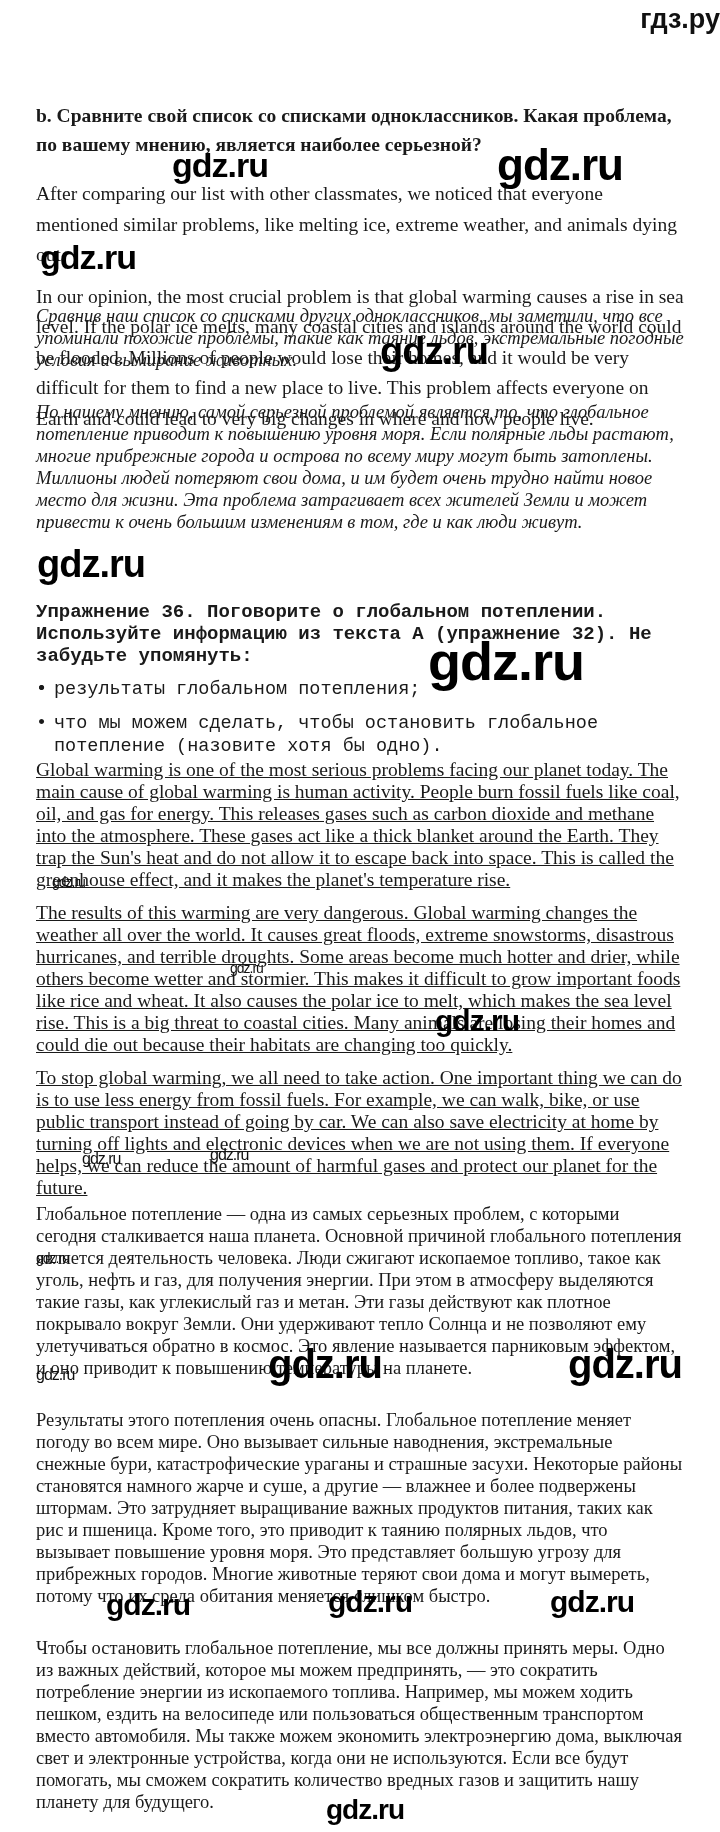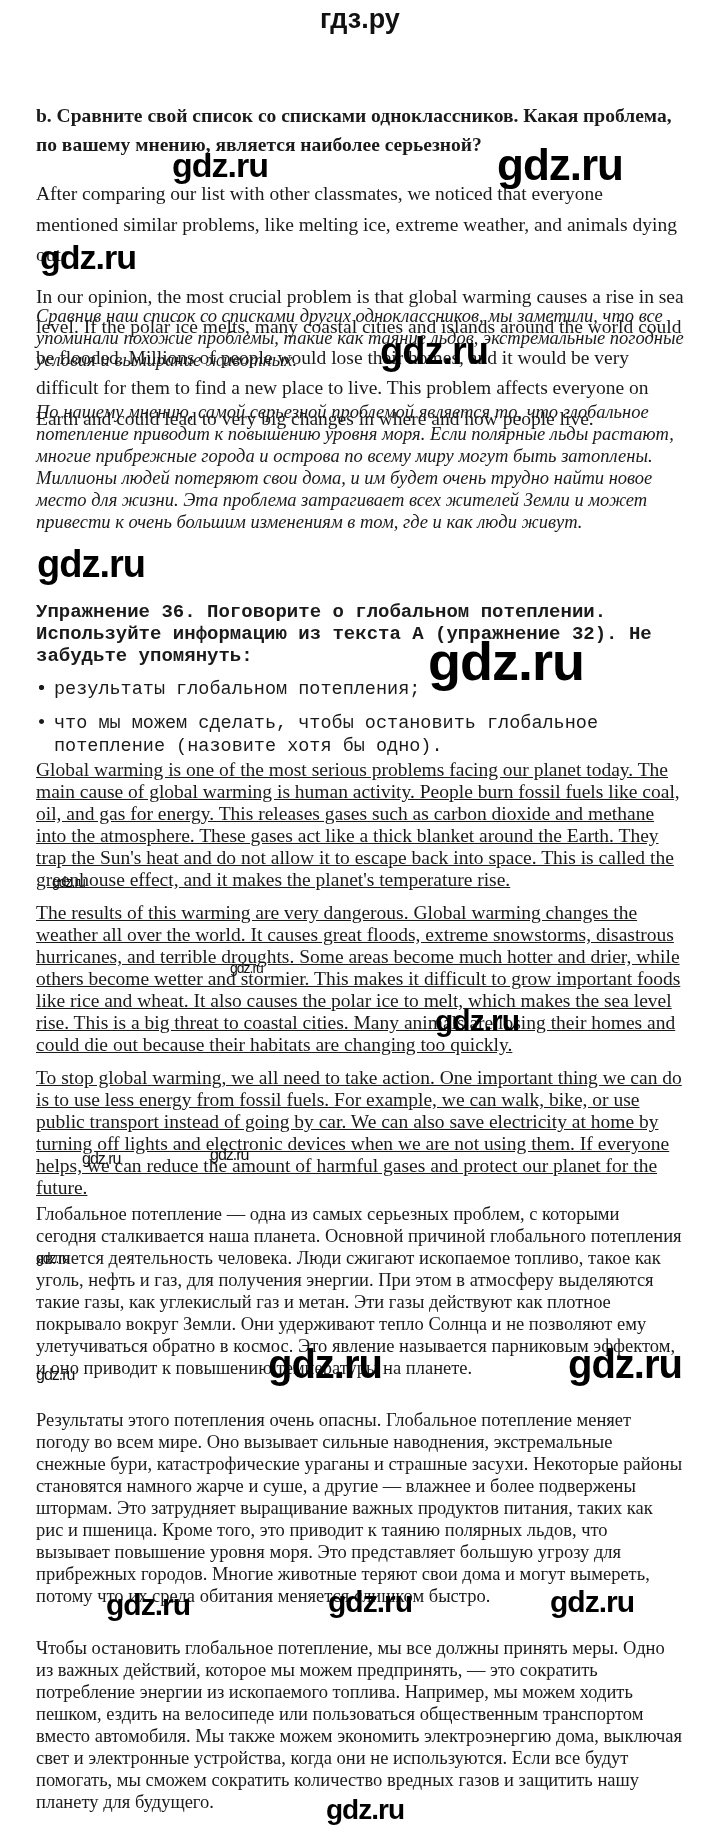--- a/index.html
+++ b/index.html
@@ -1,17 +1,17 @@
 <!DOCTYPE html>
 <html><head>
 <meta charset="utf-8">
 <style>
   html, body { margin:0; padding:0; background:#ffffff; }
   body { width:720px; height:1832px; position:relative; overflow:hidden; color:#1a1a1a; }
-  .site-title { position:absolute; top:4px; left:0; width:720px; text-align:center;
+  .site-title { position:absolute; top:4px; left:0; width:720px; text-align:right;
     font-family:"Liberation Sans", sans-serif; font-size:27px; font-weight:bold; color:#111; }
   .doc { position:absolute; left:25px; width:670px; font-family:"Liberation Serif", serif; }
   .p { font-size:19.5px; line-height:30.5px; margin:11px; }
   .b { font-weight:bold; }
   .i { font-style:italic; }
   .ru { font-family:"Liberation Serif", serif; }
   .bul { position:relative; padding-left:18px; }
   .bul .dot { position:absolute; left:0; top:0; }
   .wm { position:absolute; font-family:"Liberation Sans", sans-serif; font-weight:bold; color:#000; white-space:nowrap; letter-spacing:-1px; }
   .wm-sm { position:absolute; font-family:"Liberation Sans", sans-serif; font-weight:normal; color:#111; white-space:nowrap; font-size:14px; letter-spacing:-1px; }

